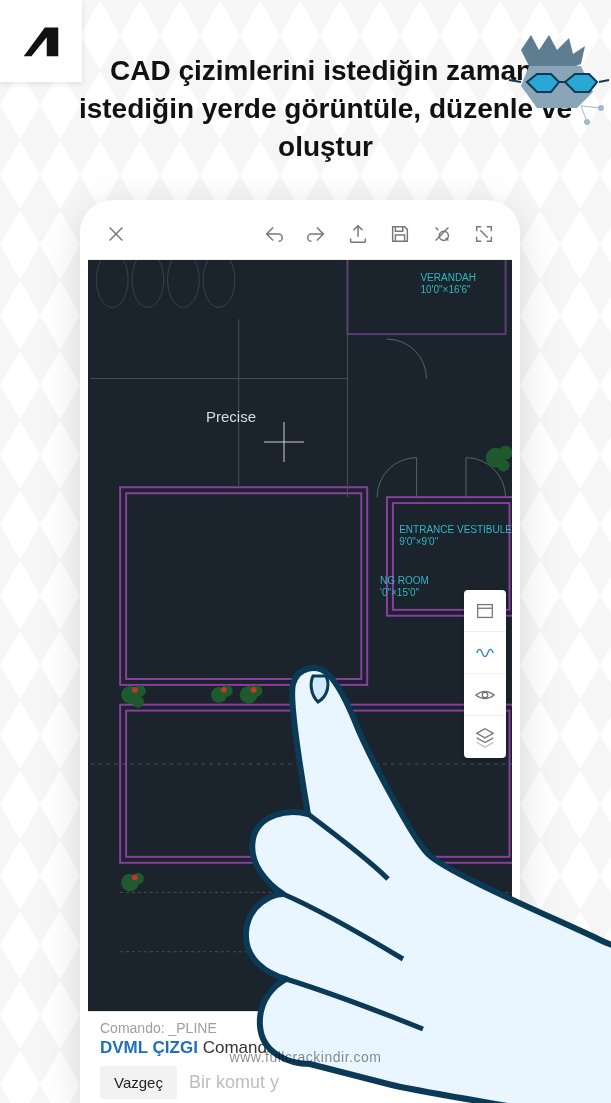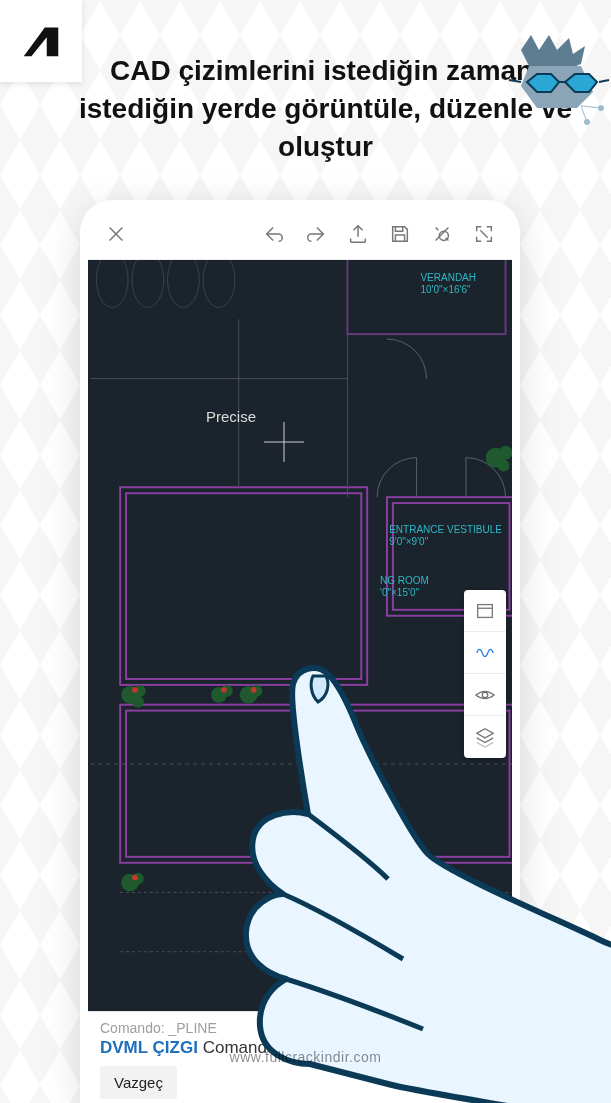--- a/index.html
+++ b/index.html
@@ -356,21 +356,21 @@
             <circle cx="45" cy="625" r="3"></circle>
         </g>
       </svg>
 
       <div class="touch-label">Precise</div>
       <div class="crosshair"></div>
 
       <div class="room-label" style="top:12px; right:36px;">
         <span>VERANDAH</span><br><span>10'0"×16'6"</span>
       </div>
-      <div class="room-label" style="top:264px; right:10px;">
+      <div class="room-label" style="top:264px; right:0;">
         <span>ENTRANCE VESTIBULE</span><br><span>9'0"×9'0"</span>
       </div>
       <div class="room-label" style="top:315px; left:292px;">
         <span>NG ROOM</span><br><span>'0"×15'0"</span>
       </div>
 
       <div class="side-palette">
         <div class="pal-btn">
           <svg viewBox="0 0 24 24">
               <rect x="4" y="5" width="16" height="14"></rect>
@@ -398,20 +398,21 @@
       </div>
     </div>
 
     <div class="command-bar">
       <div class="command-history">Comando: _PLINE</div>
       <div class="command-current">
         <span class="kw">DVML ÇIZGI</span><span class="rest"> Comando</span>
       </div>
       <div class="command-input-row">
         <button class="cancel-btn">Vazgeç</button>
+        <input class="cmd-input" placeholder="Bir komut y" style="">
       </div>
     </div>
 
   </div>
 </div>
 
 <div class="hand">
   <svg viewBox="0 0 420 480">
 
     <path d="M90 20

